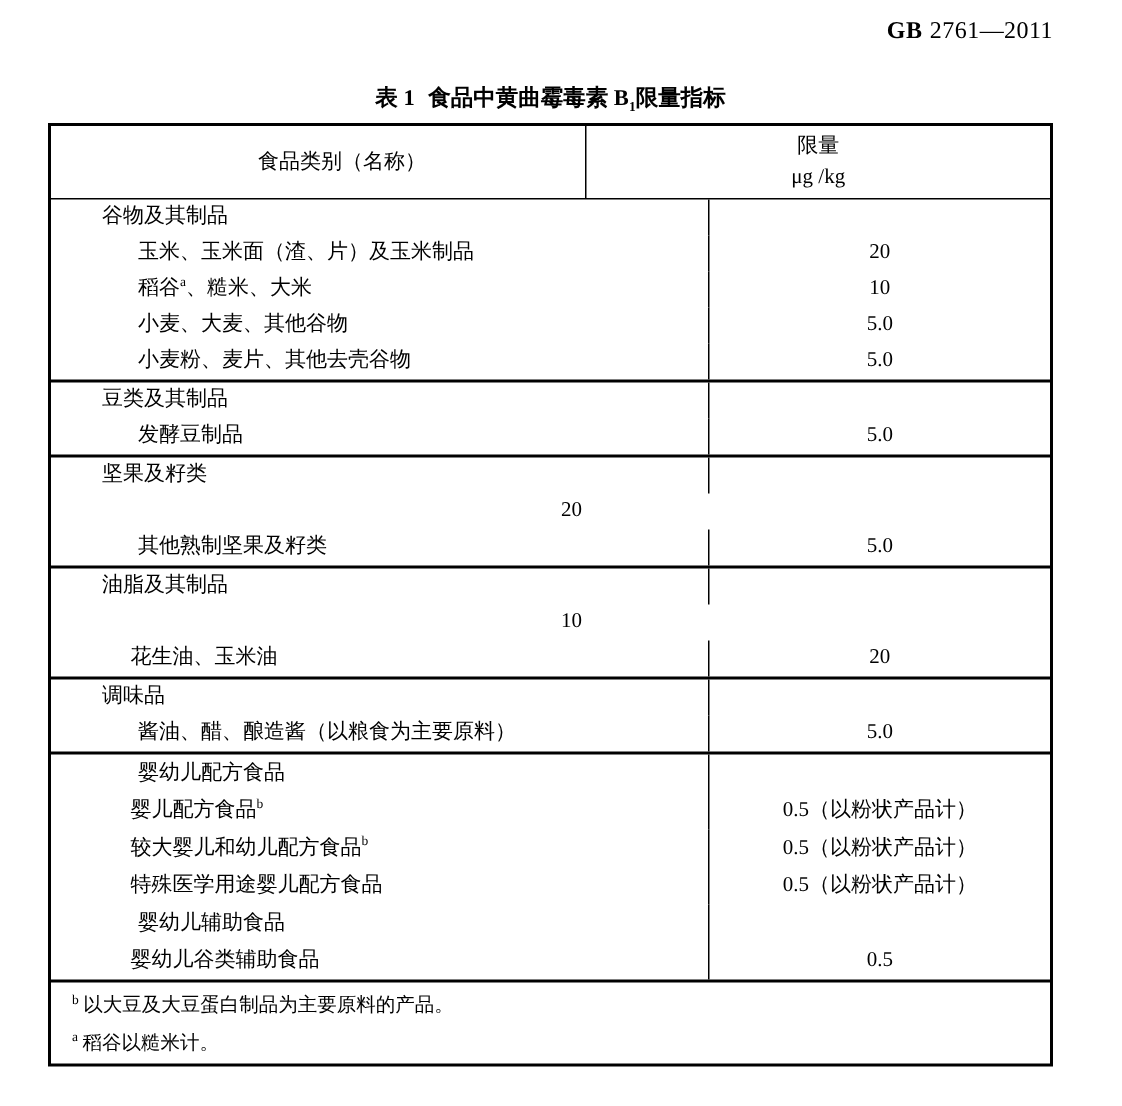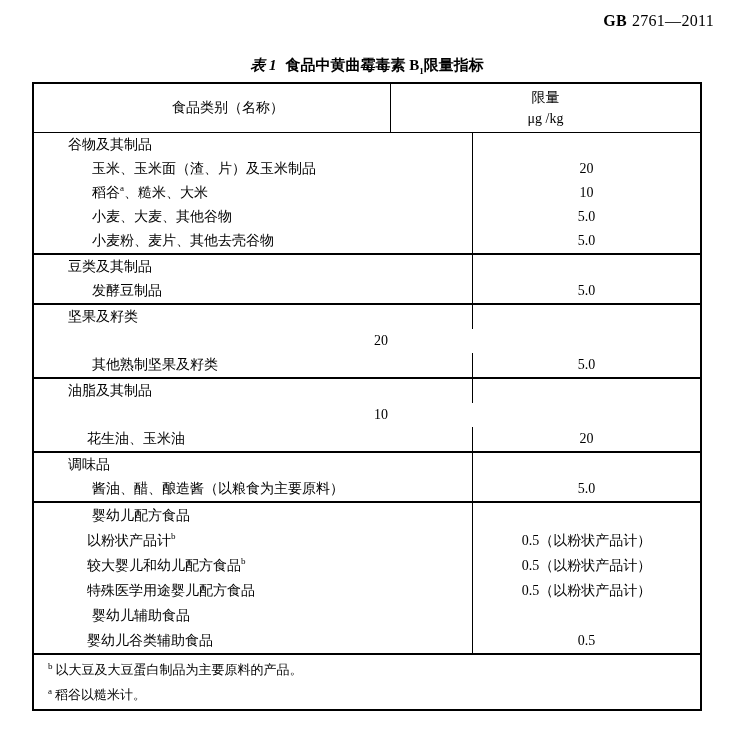--- a/index.html
+++ b/index.html
@@ -2,29 +2,29 @@
 <html><head>
 <meta charset="utf-8">
 <style>
   html,body{margin:0;padding:0;}
   body{
     width:748px;height:737px;background:#ffffff;color:#000;
     font-family:"Liberation Serif","DejaVu Serif",serif;
     position:relative;overflow:hidden;
   }
   .doc-number{
-    position:absolute;top:12px;left:44px;width:670px;
+    position:absolute;top:12px;left:32px;width:670px;
     text-align:right;font-size:16px;letter-spacing:.3px;
   }
   .doc-number .gb{font-weight:bold;margin-right:5px;}
   .table-title{
     position:absolute;top:56px;left:32px;width:670px;
     text-align:center;font-weight:bold;font-size:15px;
   }
-  .table-title .tlabel{margin-right:9px;font-style:italic;}
+  .table-title .tlabel{margin-right:9px;}
   .table-title sub{font-size:9px;vertical-align:sub;line-height:0;}
   .gtable{
     position:absolute;left:32px;top:82px;width:670px;
     border:2px solid #000;box-sizing:border-box;background:#fff;
   }
   .thead{display:flex;height:48px;border-bottom:1px solid #000;}
   .thead .hc{
     width:325px;box-sizing:border-box;border-right:1px solid #000;
     display:flex;align-items:center;justify-content:center;font-size:14px;margin-left:32px;
   }
@@ -138,21 +138,21 @@
             <div class="cell-name ind1"><span>酱油、醋、酿造酱（以粮食为主要原料）</span><sup class="mk"></sup><span></span></div>
             <div class="cell-value">5.0</div>
           </div>
         </div>
         <div class="section">
           <div class="trow">
             <div class="cell-name ind1"><span>婴幼儿配方食品</span><sup class="mk"></sup><span></span></div>
             <div class="cell-value"></div>
           </div>
           <div class="trow">
-            <div class="cell-name ind2"><span>以粉状产品计</span><sup class="mk">b</sup><span></span></div>
+            <div class="cell-name ind2"><span>婴儿配方食品</span><sup class="mk">b</sup><span></span></div>
             <div class="cell-value">0.5（以粉状产品计）</div>
           </div>
           <div class="trow">
             <div class="cell-name ind2"><span>较大婴儿和幼儿配方食品</span><sup class="mk">b</sup><span></span></div>
             <div class="cell-value">0.5（以粉状产品计）</div>
           </div>
           <div class="trow">
             <div class="cell-name ind2"><span>特殊医学用途婴儿配方食品</span><sup class="mk"></sup><span></span></div>
             <div class="cell-value">0.5（以粉状产品计）</div>
           </div>

